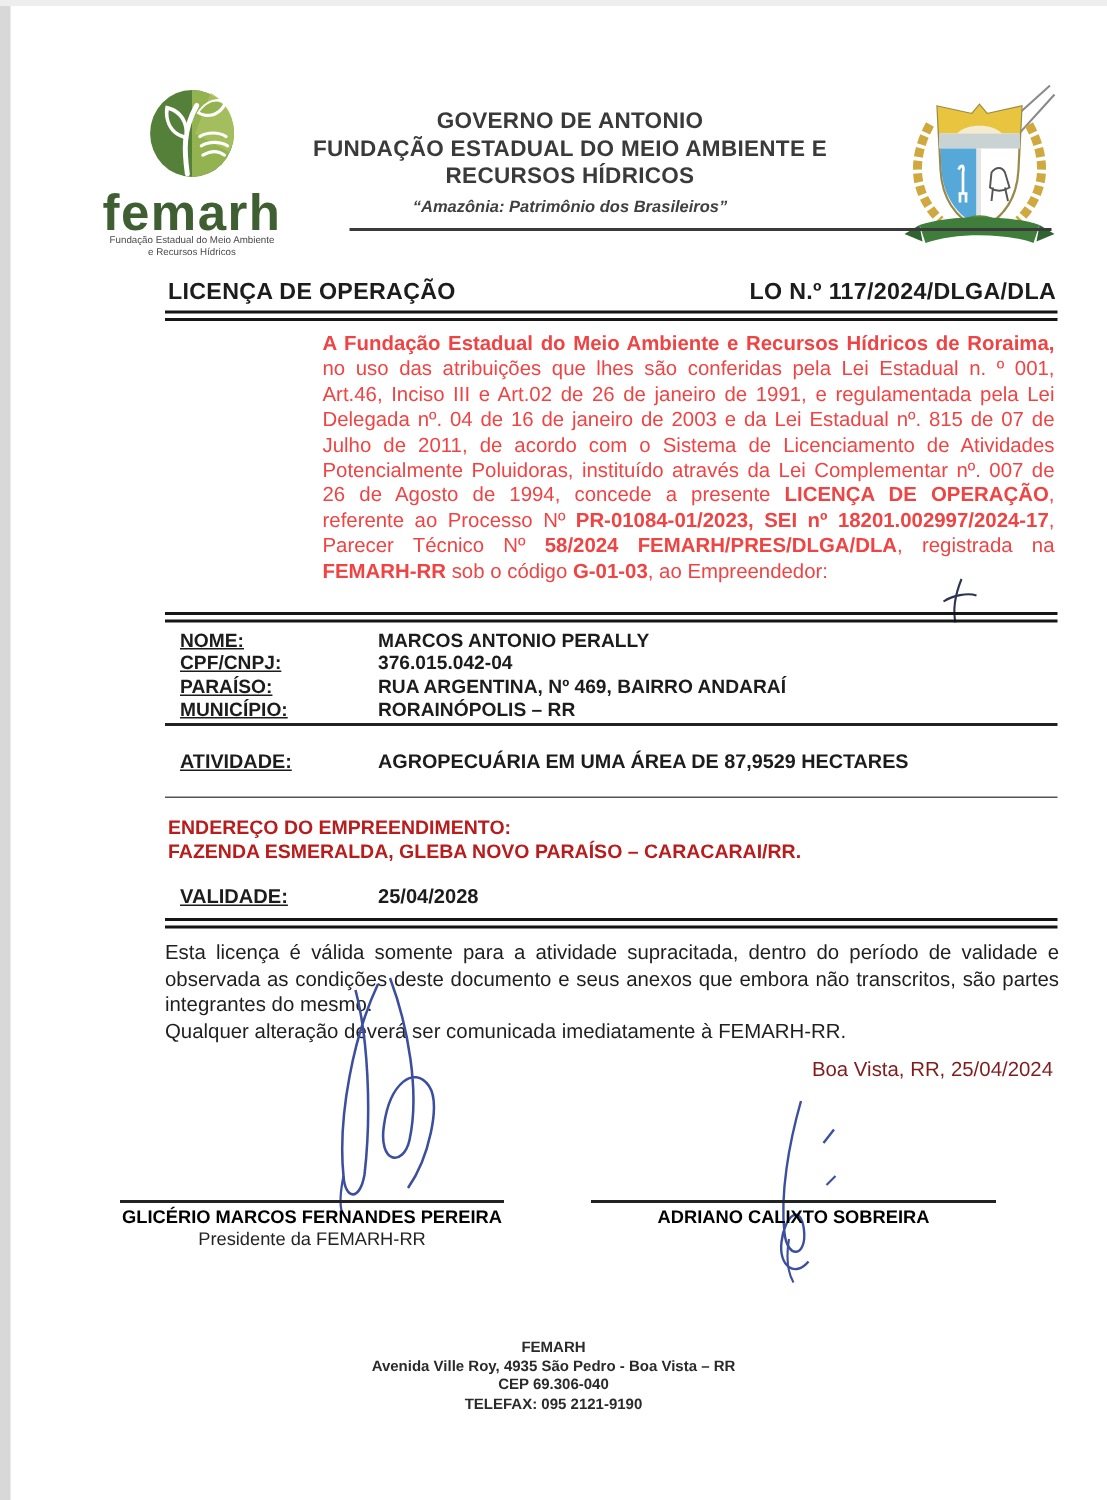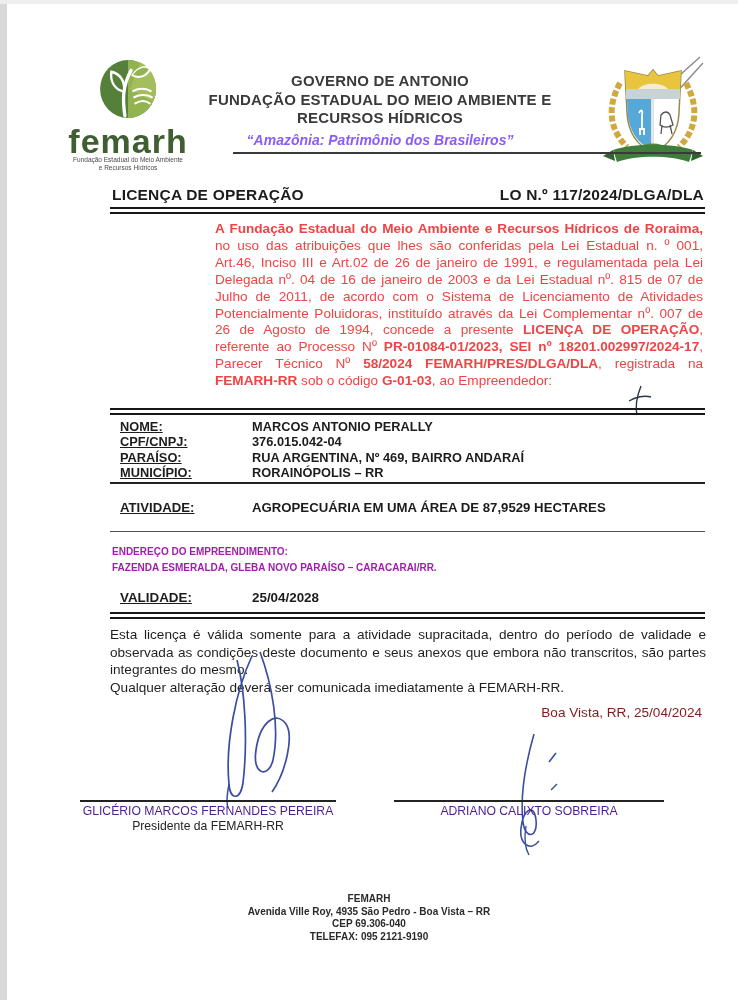--- a/index.html
+++ b/index.html
@@ -7,21 +7,21 @@
   .page{position:relative;width:738px;height:1000px;background:#ffffff;margin:0 auto;overflow:hidden;color:#222;}
   .scan-edge-left{position:absolute;left:0;top:0;width:7px;height:100%;background:#d8d8d8;}
   .scan-edge-top{position:absolute;left:0;top:0;width:100%;height:4px;background:#eeeeee;}
 
   
   .logo{position:absolute;left:48px;top:60px;width:160px;text-align:center;}
   .logo-word{font-weight:bold;font-size:34px;letter-spacing:1px;color:#3f5f33;line-height:30px;margin-top:2px;}
   .logo-tag{font-size:6.5px;color:#4a4a4a;line-height:7.5px;}
   .orgblock{position:absolute;left:178px;top:72px;width:404px;text-align:center;}
   .orgline{font-weight:bold;font-size:15px;line-height:18.5px;color:#3a3a3a;letter-spacing:.2px;}
-  .motto{font-weight:bold;font-style:italic;font-size:14px;margin-top:4px;color:#8b5cf6;}
+  .motto{font-weight:bold;font-style:italic;font-size:11px;margin-top:4px;color:#404040;}
   .coat{position:absolute;left:598px;top:54px;}
 
   .hr-thin-top{position:absolute;left:233px;top:152px;width:468px;height:2px;background:#3a3a3a;}
 
   
   .titlerow{position:absolute;left:112px;top:186px;width:592px;display:flex;justify-content:space-between;}
   .titlerow span{font-weight:bold;font-size:15.5px;color:#1c1c1c;letter-spacing:.2px;}
   .rule-double{position:absolute;height:3px;border-top:2px solid #161616;border-bottom:2px solid #161616;}
   .rd-title{left:110px;top:207px;width:595px;}
   .rd-holder{left:110px;top:408px;width:595px;}
@@ -33,39 +33,39 @@
 
   
   .holder{position:absolute;left:110px;top:419px;width:595px;}
   .hrow{display:flex;font-weight:bold;font-size:12.8px;line-height:15.4px;color:#1c1c1c;}
   .hrow .lbl{flex:0 0 132px;padding-left:10px;text-decoration:underline;}
   .rule-single{position:absolute;left:110px;top:482px;width:595px;height:2px;background:#222;}
   .activity{position:absolute;left:110px;top:500px;width:595px;}
   .activity .hrow{font-size:13.2px;}
   .rule-hair{position:absolute;left:110px;top:531px;width:595px;height:1px;background:#555;}
 
-  .site{position:absolute;left:112px;top:544px;width:592px;font-weight:bold;font-size:10px;line-height:15.6px;color:#a21caf;}
+  .site{position:absolute;left:112px;top:544px;width:592px;font-weight:bold;font-size:13px;line-height:15.6px;color:#b91c1c;}
   .validity{position:absolute;left:110px;top:590px;width:595px;}
   .validity .hrow{font-size:13.4px;}
 
   
   .terms{position:absolute;left:110px;top:626px;width:596px;font-size:13.6px;line-height:17.6px;color:#1f1f1f;}
   .terms .p1{text-align:justify;}
 
   .dateline{position:absolute;left:110px;top:705px;width:592px;text-align:right;font-size:13.6px;color:#7f1d1d;}
 
   
   .ink{position:absolute;}
   .sigline{position:absolute;top:800px;height:1.5px;background:#222;}
   .sl-left{left:80px;width:256px;}
   .sl-right{left:394px;width:270px;}
   .sigblock{position:absolute;top:804px;text-align:center;}
   .sb-left{left:60px;width:296px;}
   .sb-right{left:384px;width:290px;}
-  .signame{font-weight:normal;font-size:12.2px;line-height:15px;color:#4c1d95;}
+  .signame{font-weight:bold;font-size:12.2px;line-height:15px;color:#000000;}
   .sigrole{font-size:12.2px;line-height:15px;color:#242424;}
 
   
   .footer{position:absolute;left:0;top:893px;width:100%;text-align:center;font-weight:bold;font-size:10px;line-height:12.5px;color:#2a2a2a;}
 </style>
 </head>
 <body>
 
 <div class="page">
   <div class="scan-edge-left"></div>

